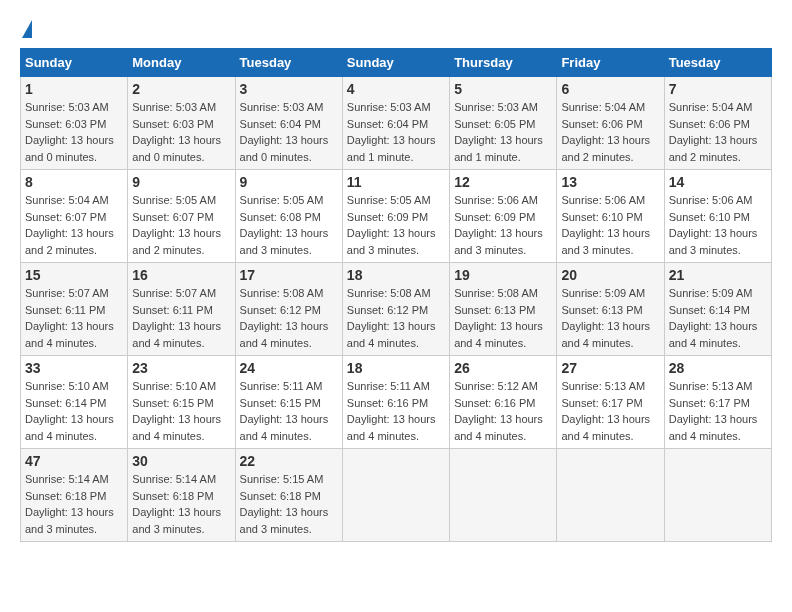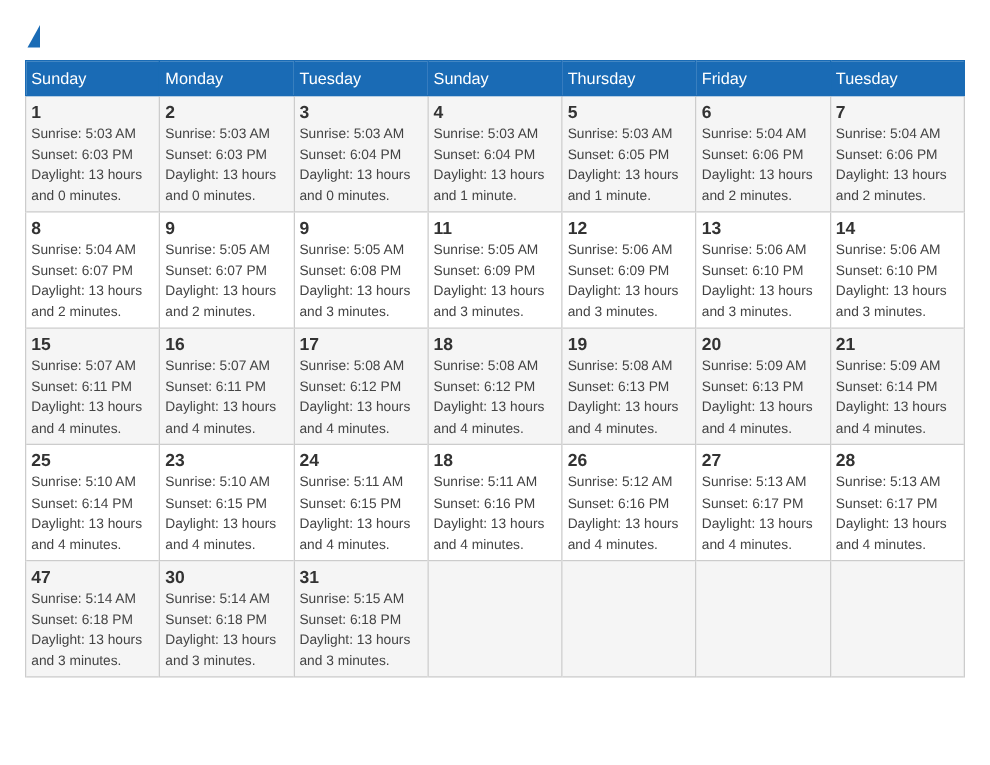--- a/index.html
+++ b/index.html
@@ -43,21 +43,21 @@
       width: 100%;
       border-collapse: collapse;
       font-size: 11px;
     }
     thead tr th {
       background-color: #1a6bb5;
       color: #fff;
       padding: 6px 4px;
       text-align: left;
       font-size: 13px;
-      font-weight: normal;
+      font-weight: bold;
       border: 1px solid #1a6bb5;
     }
     tbody tr { border-bottom: 1px solid #ccc; }
     tbody tr td {
       padding: 4px;
       vertical-align: top;
       border-right: 1px solid #ccc;
       border-left: 1px solid #ccc;
       min-width: 100px;
     }
@@ -141,41 +141,41 @@
         <td><span class="day-number">18</span>
           <span class="day-info">Sunrise: 5:08 AM<br>Sunset: 6:12 PM<br>Daylight: 13 hours and 4 minutes.</span></td>
         <td><span class="day-number">19</span>
           <span class="day-info">Sunrise: 5:08 AM<br>Sunset: 6:13 PM<br>Daylight: 13 hours and 4 minutes.</span></td>
         <td><span class="day-number">20</span>
           <span class="day-info">Sunrise: 5:09 AM<br>Sunset: 6:13 PM<br>Daylight: 13 hours and 4 minutes.</span></td>
         <td><span class="day-number">21</span>
           <span class="day-info">Sunrise: 5:09 AM<br>Sunset: 6:14 PM<br>Daylight: 13 hours and 4 minutes.</span></td>
       </tr>
       <tr>
-        <td><span class="day-number">25</span>
+        <td><span class="day-number">33</span>
           <span class="day-info">Sunrise: 5:10 AM<br>Sunset: 6:14 PM<br>Daylight: 13 hours and 4 minutes.</span></td>
         <td><span class="day-number">23</span>
           <span class="day-info">Sunrise: 5:10 AM<br>Sunset: 6:15 PM<br>Daylight: 13 hours and 4 minutes.</span></td>
         <td><span class="day-number">24</span>
           <span class="day-info">Sunrise: 5:11 AM<br>Sunset: 6:15 PM<br>Daylight: 13 hours and 4 minutes.</span></td>
         <td><span class="day-number">18</span>
           <span class="day-info">Sunrise: 5:11 AM<br>Sunset: 6:16 PM<br>Daylight: 13 hours and 4 minutes.</span></td>
         <td><span class="day-number">26</span>
           <span class="day-info">Sunrise: 5:12 AM<br>Sunset: 6:16 PM<br>Daylight: 13 hours and 4 minutes.</span></td>
         <td><span class="day-number">27</span>
           <span class="day-info">Sunrise: 5:13 AM<br>Sunset: 6:17 PM<br>Daylight: 13 hours and 4 minutes.</span></td>
         <td><span class="day-number">28</span>
           <span class="day-info">Sunrise: 5:13 AM<br>Sunset: 6:17 PM<br>Daylight: 13 hours and 4 minutes.</span></td>
       </tr>
       <tr>
         <td><span class="day-number">47</span>
           <span class="day-info">Sunrise: 5:14 AM<br>Sunset: 6:18 PM<br>Daylight: 13 hours and 3 minutes.</span></td>
         <td><span class="day-number">30</span>
           <span class="day-info">Sunrise: 5:14 AM<br>Sunset: 6:18 PM<br>Daylight: 13 hours and 3 minutes.</span></td>
-        <td><span class="day-number">31</span>
+        <td><span class="day-number">22</span>
           <span class="day-info">Sunrise: 5:15 AM<br>Sunset: 6:18 PM<br>Daylight: 13 hours and 3 minutes.</span></td>
         <td></td>
         <td></td>
         <td></td>
         <td></td>
       </tr>
     </tbody>
 </table>
 
 </body></html>

